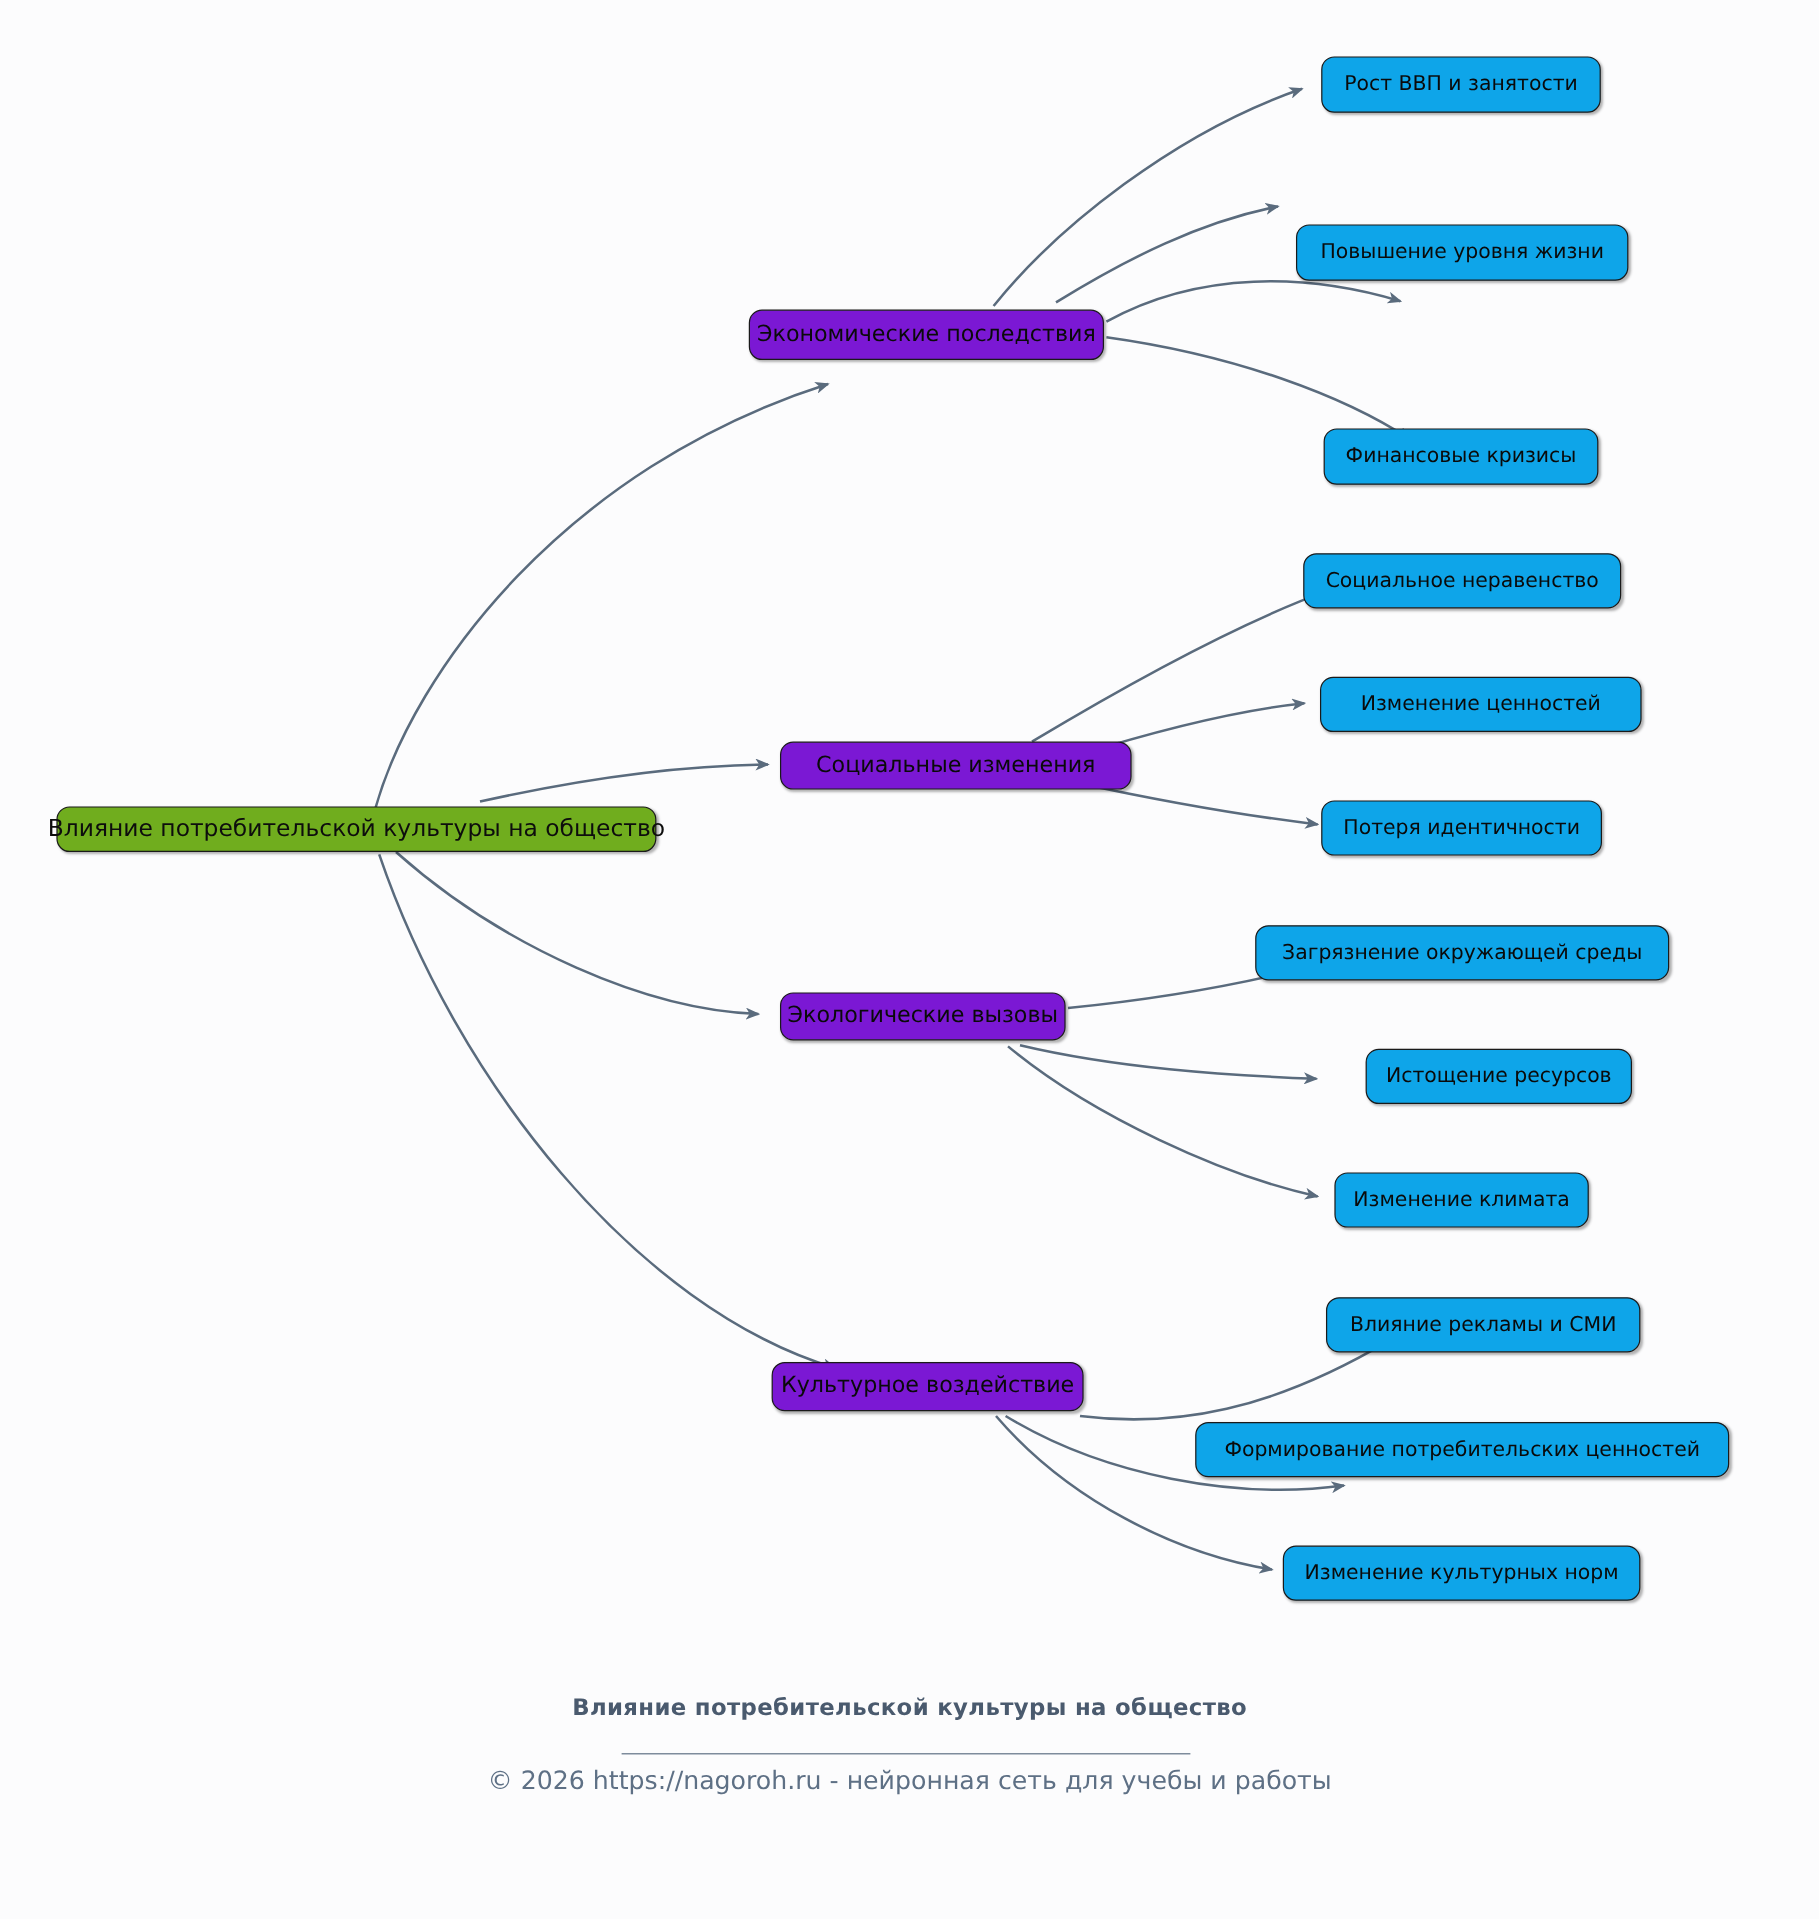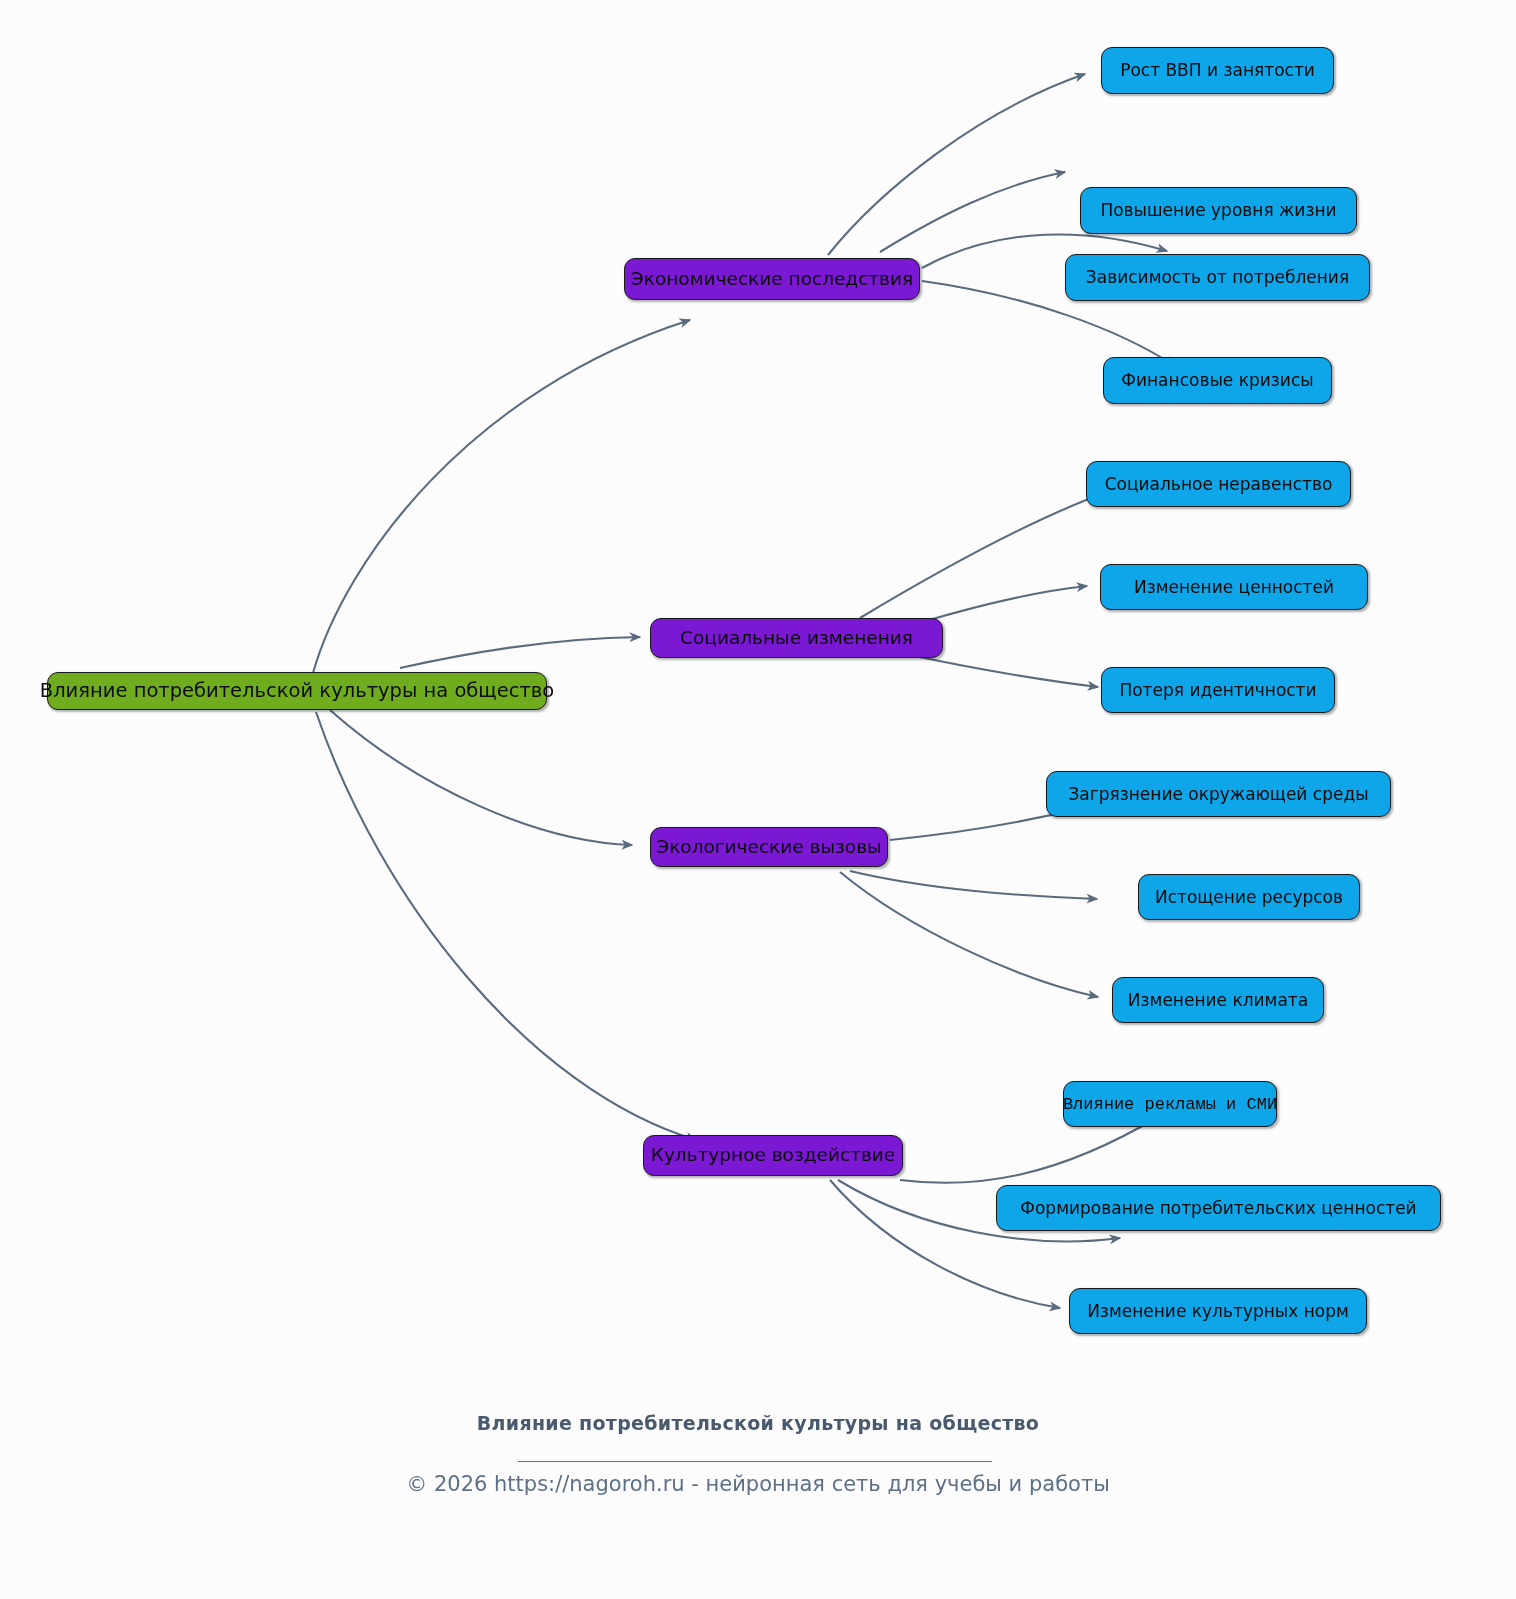--- a/index.html
+++ b/index.html
@@ -129,23 +129,20 @@
   </div>
 
   <div class="node node-leaf" style="left:1101px; top:47px; width:233px; height:47px;">
     <span class="node-label">Рост ВВП и занятости</span>
   </div>
 
   <div class="node node-leaf" style="left:1080px; top:150px; width:277px; height:47px;margin-top:37px;">
     <span class="node-label">Повышение уровня жизни</span>
   </div>
 
-  <div class="node node-leaf" style="left:1065px; top:254px; width:305px; height:47px;">
-    <span class="node-label">Зависимость от потребления</span>
-  </div>
 
   <div class="node node-leaf" style="left:1103px; top:357px; width:229px; height:47px;">
     <span class="node-label">Финансовые кризисы</span>
   </div>
 
   <div class="node node-branch" style="left:650px; top:618px; width:293px; height:40px;">
     <span class="node-label">Социальные изменения</span>
   </div>
 
   <div class="node node-leaf" style="left:1086px; top:461px; width:265px; height:46px;">
@@ -173,21 +170,21 @@
   </div>
 
   <div class="node node-leaf" style="left:1112px; top:977px; width:212px; height:46px;">
     <span class="node-label">Изменение климата</span>
   </div>
 
   <div class="node node-branch" style="left:643px; top:1135px; width:260px; height:41px;">
     <span class="node-label">Культурное воздействие</span>
   </div>
 
-  <div class="node node-leaf" style="left:1063px; top:1081px; width:214px; height:46px;font-family:Liberation Mono, monospace;">
+  <div class="node node-leaf" style="left:1105px; top:1081px; width:262px; height:46px;">
     <span class="node-label">Влияние рекламы и СМИ</span>
   </div>
 
   <div class="node node-leaf" style="left:996px; top:1185px; width:445px; height:46px;">
     <span class="node-label">Формирование потребительских ценностей</span>
   </div>
 
   <div class="node node-leaf" style="left:1069px; top:1288px; width:298px; height:46px;">
     <span class="node-label">Изменение культурных норм</span>
   </div>

